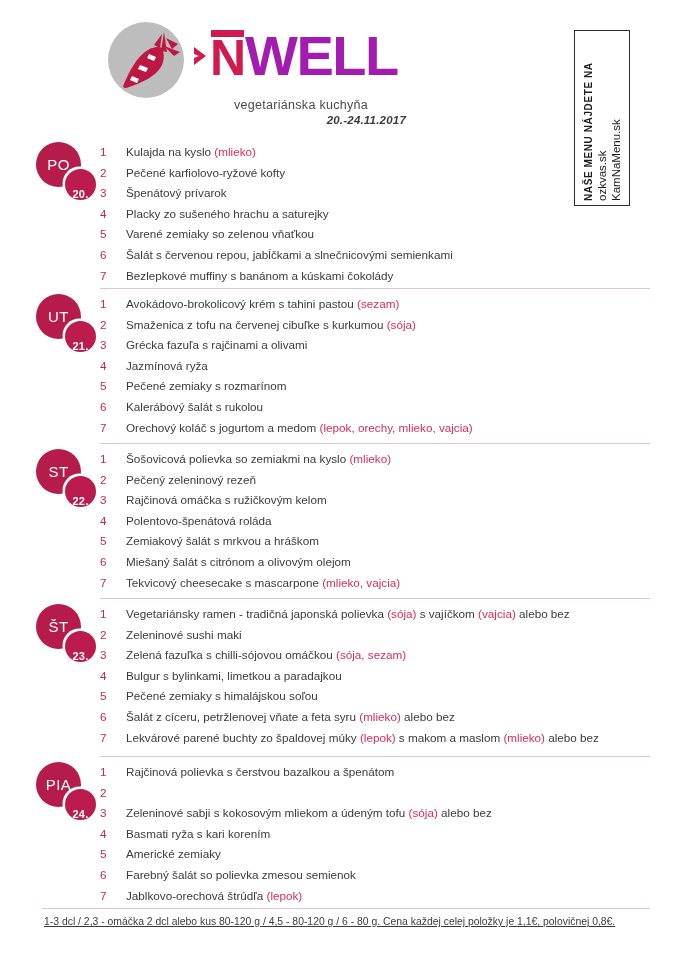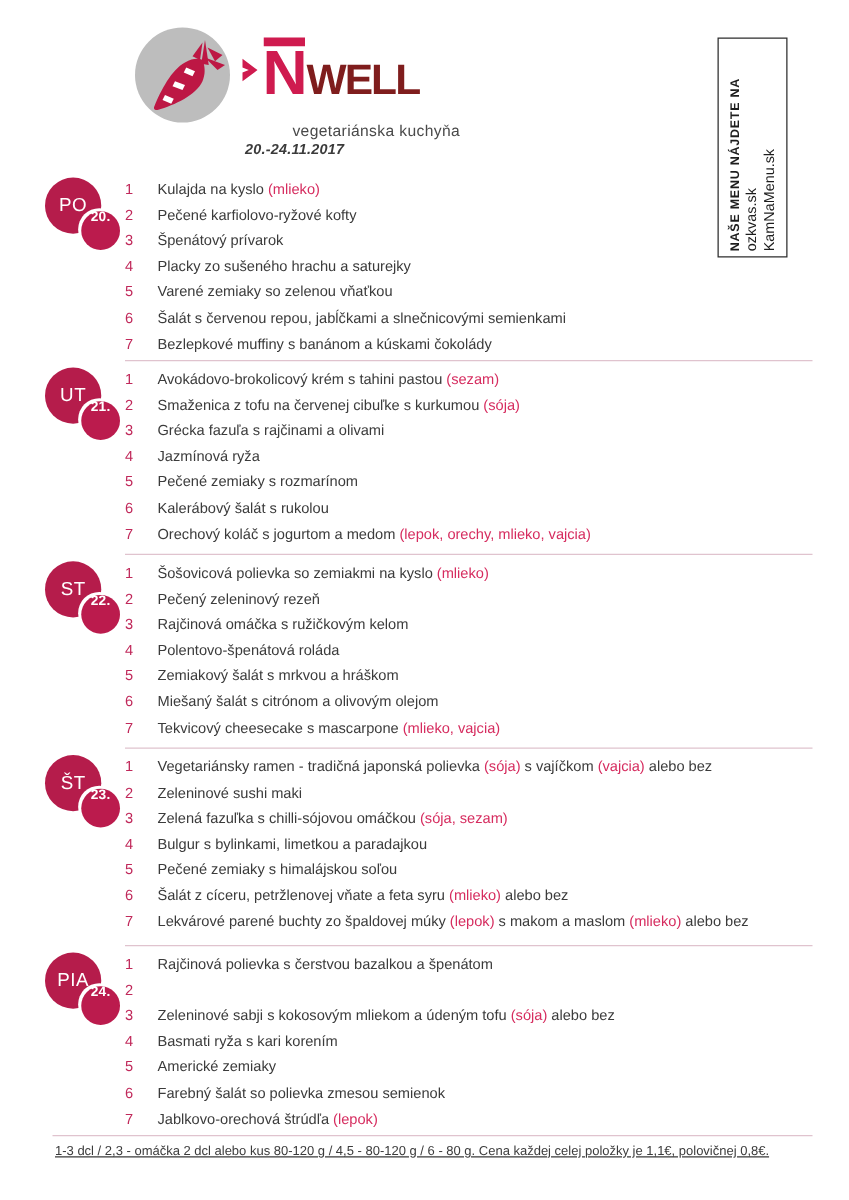--- a/index.html
+++ b/index.html
@@ -62,42 +62,42 @@
     line-height: 0.86;
     padding-top: 7px;
   }
   .logo-n .bar {
     position: absolute;
     left: 1px; top: 0;
     width: 33px; height: 7px;
     background: #cf1b4f;
   }
   .logo-well {
-    font-size: 34px;
+    font-size: 56px;
     font-weight: bold;
-    color: #7f1d1d;
+    color: #a21caf;
     letter-spacing: -1.5px;
     line-height: 0.86;
   }
   .logo-sub {
     position: absolute;
     left: 92px;
     top: 84px;
     width: 210px;
     text-align: center;
     font-size: 12.5px;
     color: #4a4a4a;
     letter-spacing: 0.3px;
   }
   .logo-date {
     position: absolute;
     left: 92px;
     top: 100px;
     width: 210px;
-    text-align: left;
+    text-align: right;
     font-style: italic;
     font-weight: bold;
     font-size: 11.5px;
     color: #3b3b3b;
     letter-spacing: 0.2px;
   }
 
   
   .infobox {
     position: absolute;
@@ -172,21 +172,21 @@
     letter-spacing: 0.4px;
     line-height: 1;
   }
   .badge .small {
     position: absolute;
     left: 29px; top: 27px;
     width: 31px; height: 31px;
     border-radius: 50%;
     background: #bb1b4d;
     display: flex;
-    align-items: flex-start;
+    align-items: flex-end;
     justify-content: center;
     box-shadow: -1px -1px 0 1.5px #ffffff;
   }
   .badge .small span {
     color: #fff;
     font-weight: bold;
     font-size: 11px;
     letter-spacing: 0.2px;
     line-height: 1;
   }

